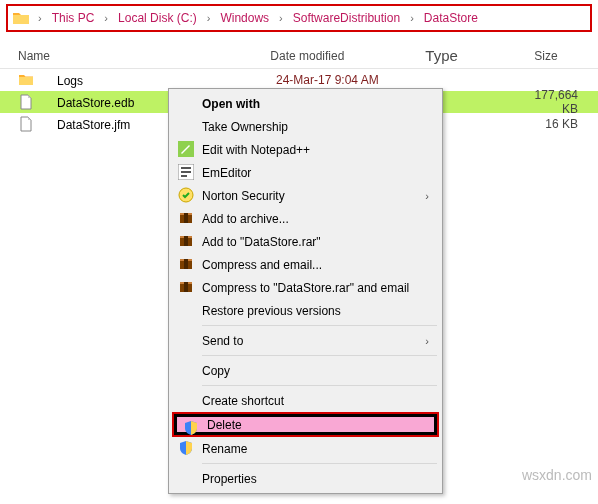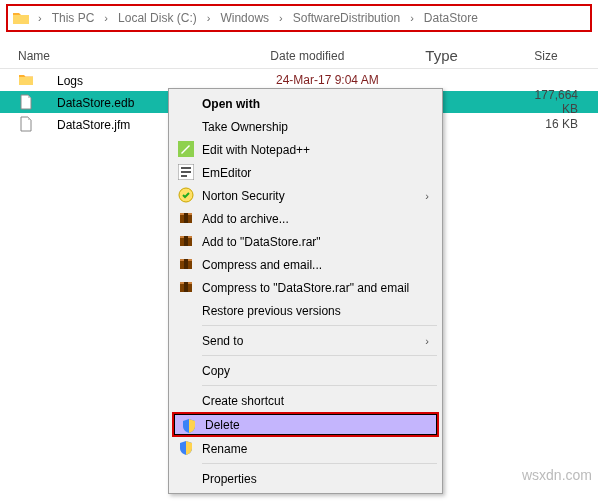--- a/index.html
+++ b/index.html
@@ -1,45 +1,45 @@
 <!DOCTYPE html>
 <html><head>
   <meta charset="utf-8">
   <style>
     * { margin: 0; padding: 0; box-sizing: border-box; font-family: 'Segoe UI', Tahoma, sans-serif; }
     body { width: 598px; height: 504px; background: #fff; font-size: 12px; overflow: hidden; position: relative; }
 
     
     .breadcrumb-wrap { border: 2px solid #d40000; margin: 4px 6px 0 6px; height: 28px; display: flex; align-items: center; background: #fff; padding: 0 4px; }
     .bc-icon { width: 18px; height: 18px; margin-right: 4px; }
-    .bc-item { display: flex; align-items: center; padding: 2px 6px; color: #737373; font-size: 12px; }
+    .bc-item { display: flex; align-items: center; padding: 2px 6px; color: #be185d; font-size: 12px; }
     .bc-chev { color: #6b6b6b; padding: 0 4px; font-size: 11px; }
 
     
     .headers { display: flex; height: 26px; border-bottom: 1px solid #e5e5e5; align-items: center; margin-top: 11px; gap: 24px; }
     .h-name { width: 276px; padding-left: 18px; color: #4a4a4a; font-size: 12px; }
     .h-date { width: 148px; color: #4a4a4a; font-size: 12px; }
     .h-type { width: 96px; color: #4a4a4a; font-size: 15px; }
     .h-size { width: 72px; color: #4a4a4a; font-size: 12px; }
 
     
     .rows { }
     .row { display: flex; height: 22px; align-items: center; }
-    .row.sel { background: #14b8a6; }
+    .row.sel { background: #bef264; }
     .r-name { width: 276px; display: flex; align-items: flex-end; padding-left: 18px; gap: 23px; color: #000; }
     .r-date { width: 148px; color: #7f1d1d; }
     .r-type { width: 96px; color: #444; }
     .r-size { width: 62px; color: #444; text-align: right; padding-right:4px;}
     .ficon { width: 16px; height: 16px; display:inline-block; }
 
     
     .ctx { position: absolute; left: 168px; top: 88px; width: 275px; background: #f0f0f0; border: 1px solid #a0a0a0; box-shadow: 2px 2px 4px rgba(0,0,0,0.25); padding: 3px; }
     .ctx-item { display: flex; align-items: center; height: 23px; padding-left: 30px; position: relative; font-size: 12px; color: #000; }
     .ctx-item.default { font-weight: 700; }
-    .ctx-item.hover { background: #c4b5fd; border:1px solid #000000; height:21px;}
+    .ctx-item.hover { background: #f9a8d4; border:3px solid #000000; height:21px;}
     .ctx-ico { position: absolute; left: 6px; top: 3px; width: 16px; height: 16px; }
     .ctx-sep { height: 1px; background: #d7d7d7; margin: 3px 2px 3px 30px; }
     .ctx-arrow { position: absolute; right: 10px; top: 6px; font-size: 11px; color:#555;}
     .ctx-redbox { border: 2px solid #d40000; }
 
     
     .wm { position:absolute; right:6px; bottom:21px; font-size:14px; color:#bbb; }
 
     
     .fold-y { fill:#ffd766; } .fold-y2{ fill:#ffb02e;}

